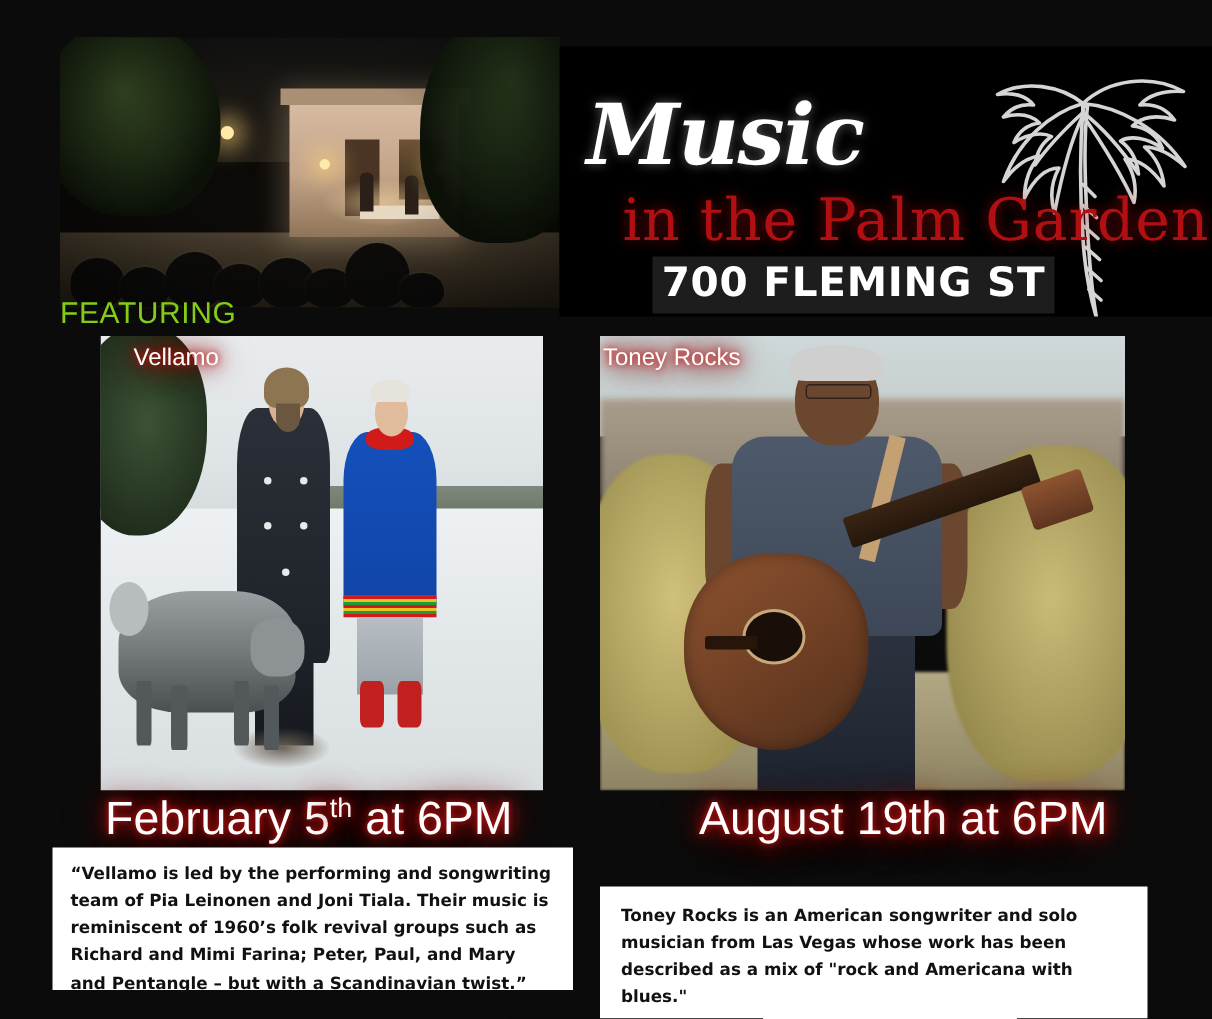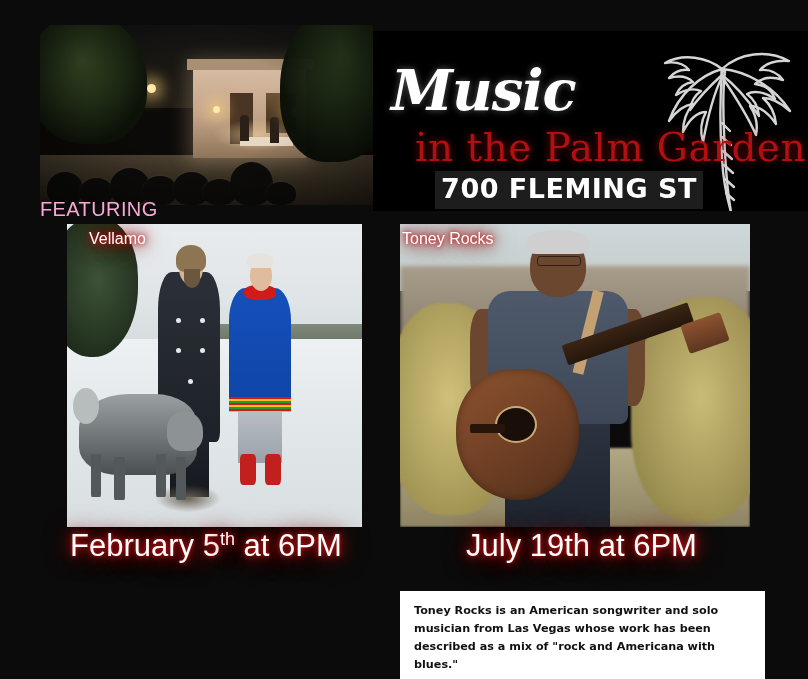--- a/index.html
+++ b/index.html
@@ -76,21 +76,21 @@
   .addr-text{
     position:absolute;left:62px;top:142px;width:268px;
     text-align:center;font-family:"DejaVu Sans", sans-serif;
     font-weight:700;font-size:27px;color:#fff;letter-spacing:.5px;
     z-index:5;
   }
 
   
   .featuring{
     position:absolute;left:40px;top:198px;
-    font-size:20px;color:#f9a8d4;letter-spacing:.4px;
+    font-size:20px;color:#84cc16;letter-spacing:.4px;
   }
 
   
   .card{position:absolute;top:224px;}
   .card-left{left:67px;width:295px;height:303px;}
   .card-right{left:400px;width:350px;height:303px;}
   .photo{position:absolute;left:0;top:0;width:100%;height:100%;overflow:hidden;}
 
   .name-tag{
     position:absolute;left:22px;top:6px;
@@ -326,17 +326,18 @@
       <div class="d-guitar-body"></div>
       <div class="d-guitar-hole"></div>
       <div class="d-guitar-bridge"></div>
 
       <div class="name-tag">Toney Rocks</div>
     </div>
   </div>
 
   <div class="date-line date-left"><span>February 5</span><sup>th</sup><span> at 6PM</span></div>
 
-  <div class="date-line date-right"><span>July 19th</span><span> at 6PM</span></div>
-
+  <div class="date-line date-right"><span>August 19th</span><span> at 6PM</span></div>
+
+  <div class="desc desc-left">“Vellamo is led by the performing and songwriting team of Pia Leinonen and Joni Tiala. Their music is reminiscent of 1960’s folk revival groups such as Richard and Mimi Farina; Peter, Paul, and Mary and Pentangle – but with a Scandinavian twist.”</div>
   <div class="desc desc-right">Toney Rocks is an American songwriter and solo musician from Las Vegas whose work has been described as a mix of "rock and Americana with blues."</div>
 
 </div>
 
 </body></html>

